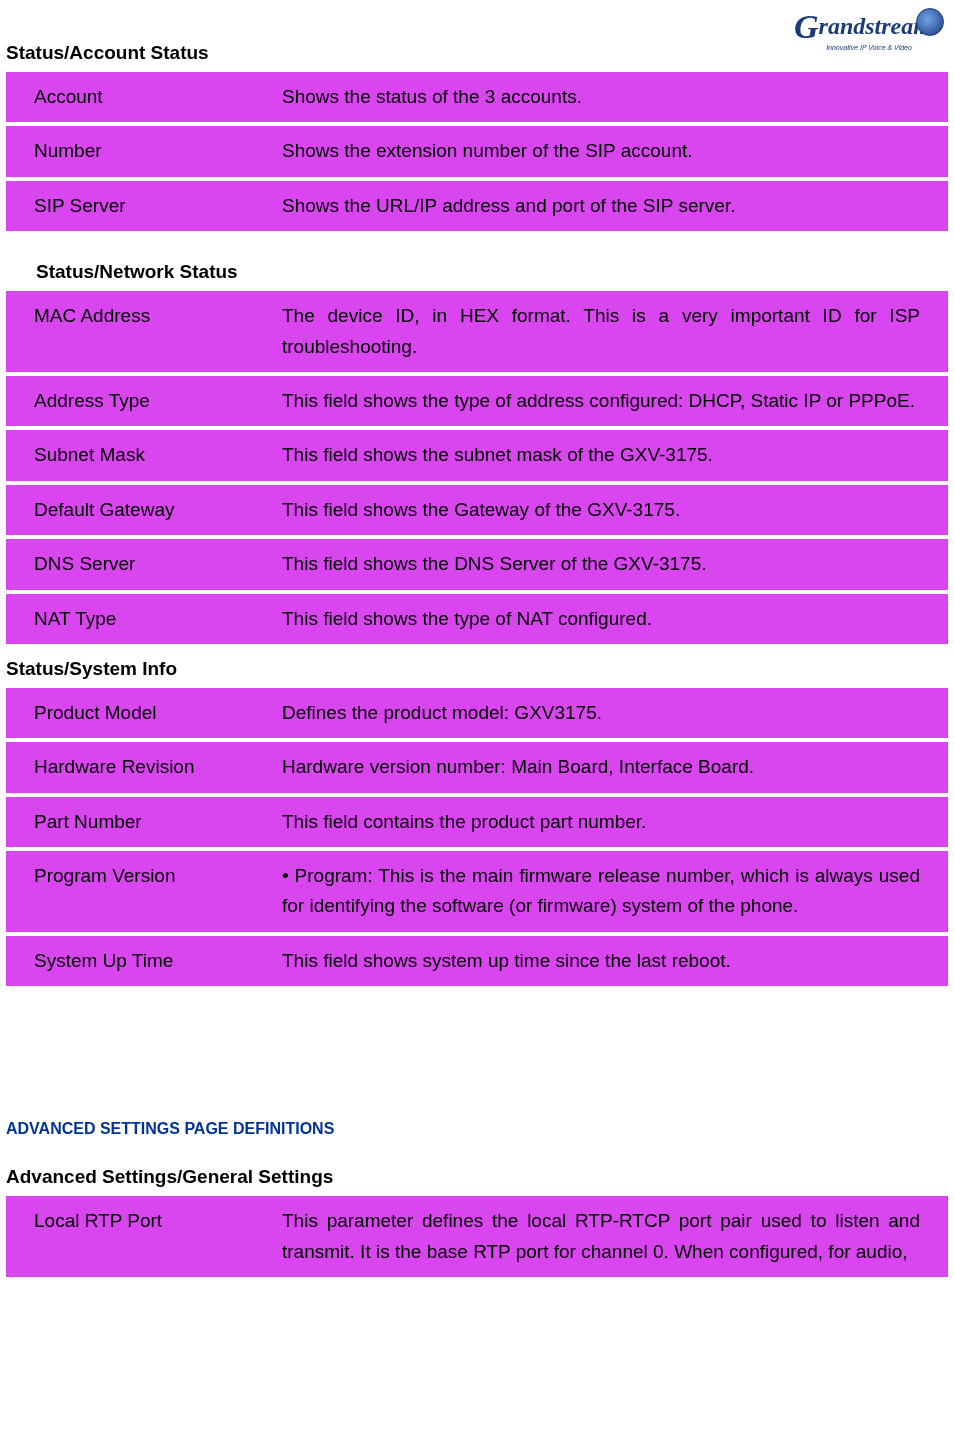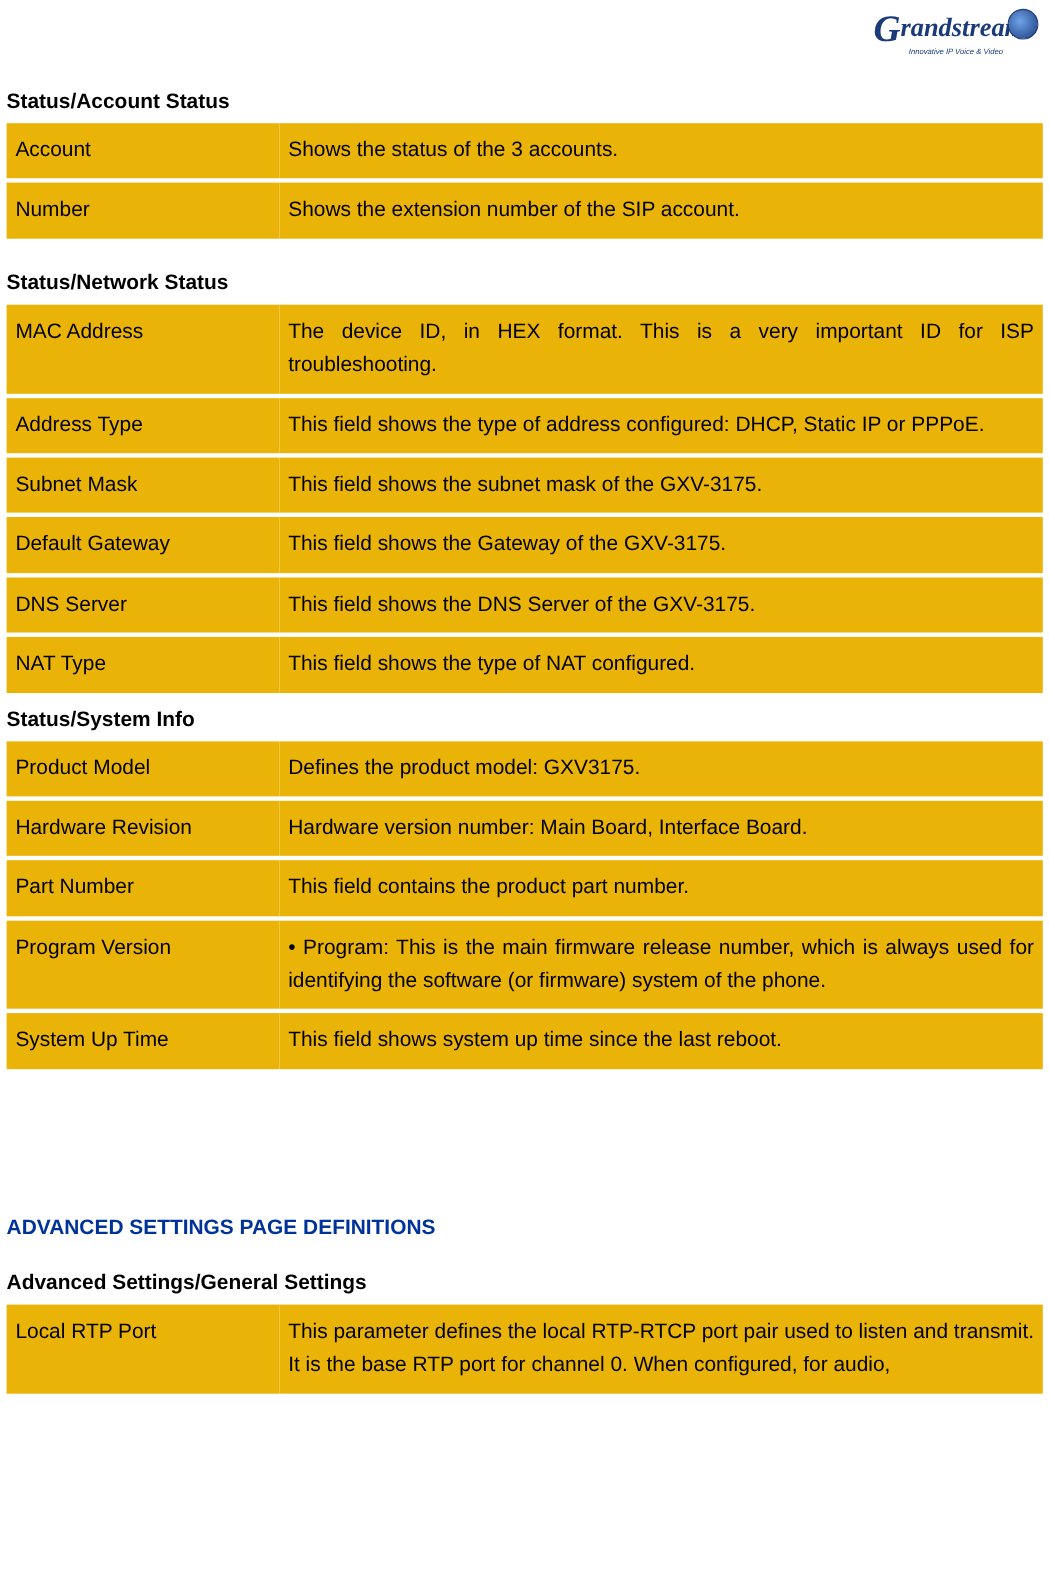--- a/index.html
+++ b/index.html
@@ -6,26 +6,26 @@
   html, body { width: 954px; background: #fff; font-family: Arial, Helvetica, sans-serif; color: #000; }
   .page { width: 954px; min-height: 1438px; position: relative; padding: 10px 6px 90px 6px; }
 
   .logo { position: absolute; top: 8px; right: 10px; width: 150px; height: 55px; }
   .logo .word { font-family: "Times New Roman", serif; font-style: italic; font-weight: bold; font-size: 24px; color: #1a3a7a; letter-spacing: 0; }
   .logo .g { font-size: 34px; color: #1a3a7a; font-family: "Times New Roman", serif; font-style: italic; font-weight: bold; vertical-align: -4px; }
   .logo .sub { font-size: 7px; color: #1a3a7a; font-style: italic; display: block; margin-top: -2px; text-align: center; }
   .logo .phone { position: absolute; right: 0; top: 0; width: 28px; height: 28px; border: 1px solid #1a3a7a; border-radius: 50%; background: radial-gradient(circle at 40% 40%, #6fa3e8, #1a3a7a); }
 
   .section-title { font-weight: bold; font-size: 19px; margin: 10px 0 4px 0; }
-  .section-title.first { margin-top: 72px; }
-  .blue-heading { color: #003399; font-weight: bold; font-size: 19px; margin: 130px 0 28px 0; }
+  .section-title.first { margin-top: 32px; }
+  .blue-heading { color: #003399; font-weight: bold; font-size: 16px; margin: 130px 0 28px 0; }
 
   table.def { width: 100%; border-collapse: separate; border-spacing: 0 4px; table-layout: fixed; }
   table.def col.key { width: 248px; }
-  table.def td { background: #eab308; padding: 10px 8px; font-size: 19px; vertical-align: top; line-height: 1.6; }
+  table.def td { background: #d946ef; padding: 10px 28px; font-size: 19px; vertical-align: top; line-height: 1.6; }
   table.def td.key { width: 248px; }
   table.def td.val { text-align: justify; text-justify: inter-word; }
 </style>
 </head>
 <body>
 
 <div class="page">
 
   <div class="logo">
     <div class="phone"></div>
@@ -41,24 +41,28 @@
       </colgroup>
     <tbody>
         <tr>
       <td class="key">Account</td>
       <td class="val">Shows the status of the 3 accounts.</td>
     </tr>
     <tr>
       <td class="key">Number</td>
       <td class="val">Shows the extension number of the SIP account.</td>
     </tr>
+    <tr>
+      <td class="key">SIP Server</td>
+      <td class="val">Shows the URL/IP address and port of the SIP server.</td>
+    </tr>
   </tbody>
     </table>
 
-  <div class="section-title" style="margin-top:26px;">Status/Network Status</div>
+  <div class="section-title" style="margin-top:26px;margin-left:30px;">Status/Network Status</div>
   <table class="def">
     <colgroup>
         <col class="key">
         <col>
       </colgroup>
     <tbody>
         <tr>
       <td class="key">MAC Address</td>
       <td class="val">The device ID, in HEX format. This is a very important ID for ISP troubleshooting.</td>
     </tr>

